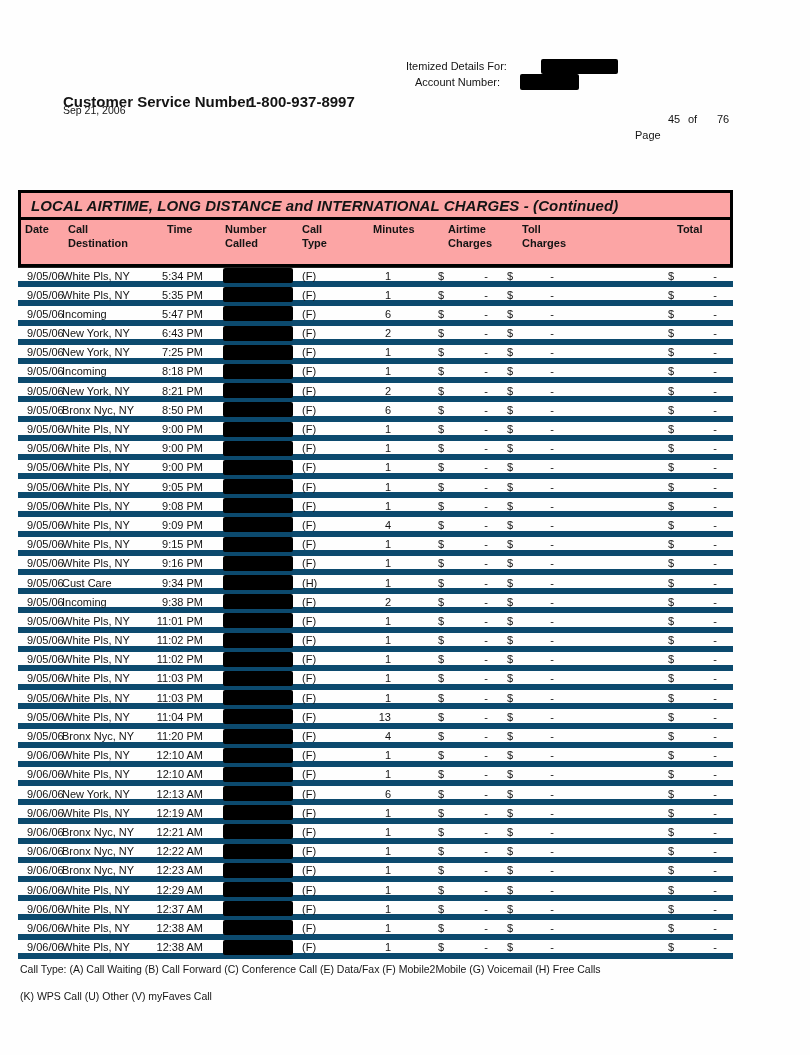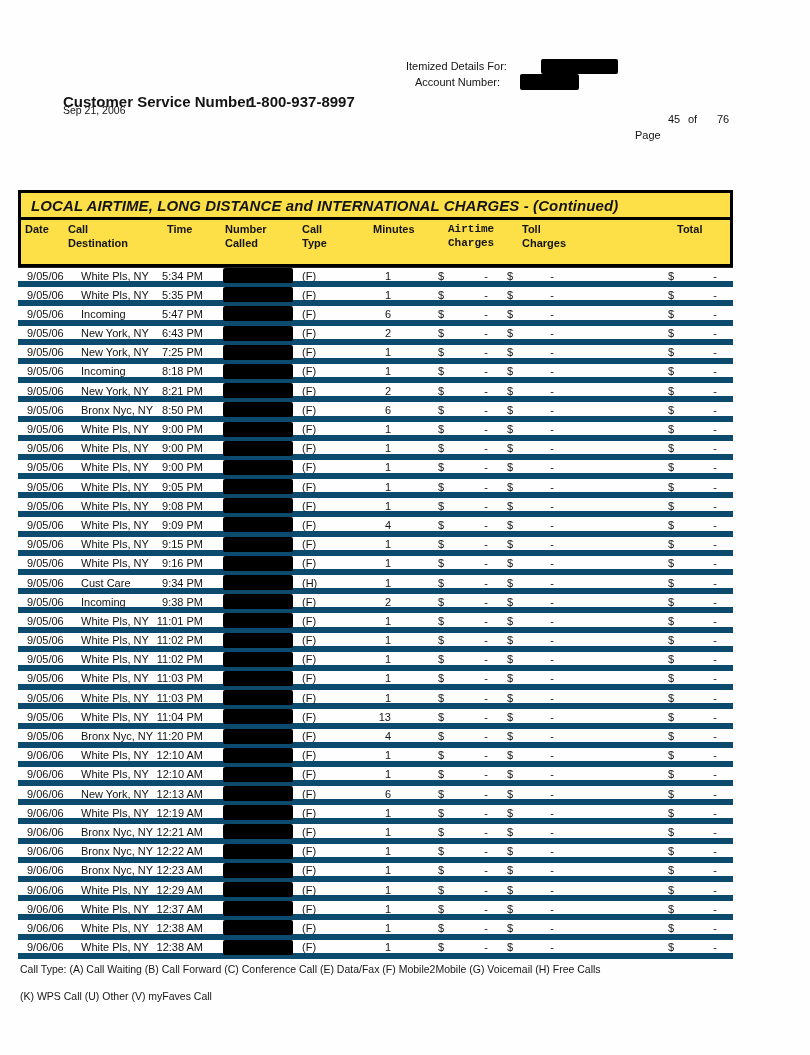--- a/index.html
+++ b/index.html
@@ -11,39 +11,39 @@
   .abs { position:absolute; white-space:nowrap; }
 
   
   .lbl { font-size:11px; line-height:15px; }
   .redact-box { position:absolute; background:#000; border-radius:2px; }
   .csn { font-size:15px; font-weight:bold; }
   .small { font-size:10.5px; }
 
   
   .bill-table { position:absolute; left:18px; top:190px; width:715px; }
-  .thead-box { border:3px solid #000; background:#fde047; }
+  .thead-box { border:3px solid #000; background:#fca5a5; }
   .title-band {
     padding:4px 8px 3px 10px; font-size:15px; font-weight:bold; font-style:italic;
     border-bottom:3px solid #000; white-space:nowrap; letter-spacing:.1px;
   }
   .header-band { position:relative; height:44px; font-size:11px; font-weight:bold; }
   .hcell { position:absolute; top:3px; line-height:13.5px; white-space:nowrap; }
   .h1{left:4px;} .h2{left:47px;} .h3{left:146px;} .h4{left:204px;} .h5{left:281px;}
-  .h6{left:352px;} .h7{left:427px;font-family:Liberation Mono, monospace;} .h8{left:501px;} .h9{left:656px;}
+  .h6{left:352px;} .h7{left:427px;} .h8{left:501px;} .h9{left:656px;}
 
   .rows { border-top:1px solid #222; }
   .row {
     display:grid; grid-template-columns:44px 86px 58px 95px 40px 55px 100px 68px 169px;
     height:19.2px; box-sizing:border-box; border-bottom:6px solid #0c4a6e;
     align-items:center; font-size:11px;
   }
   .c { white-space:nowrap; box-sizing:border-box; overflow:visible; }
   .c.date { padding-left:9px; }
-  .c.dest { padding-left:19px; }
+  .c.dest { padding-left:0; }
   .c.time { text-align:right; padding-right:3px; }
   .c.num  { }
   .redact-bar { display:block; margin-left:17px; width:70px; height:15px; background:#000; border-radius:2px; }
   .c.type { padding-left:1px; }
   .c.min  { text-align:right; padding-right:5px; }
   .charge { display:flex; justify-content:space-between; }
   .charge.airtime { padding-left:42px; padding-right:8px; }
   .charge.toll    { padding-left:11px; padding-right:10px; }
   .charge.total   { padding-left:104px; padding-right:16px; }
 

